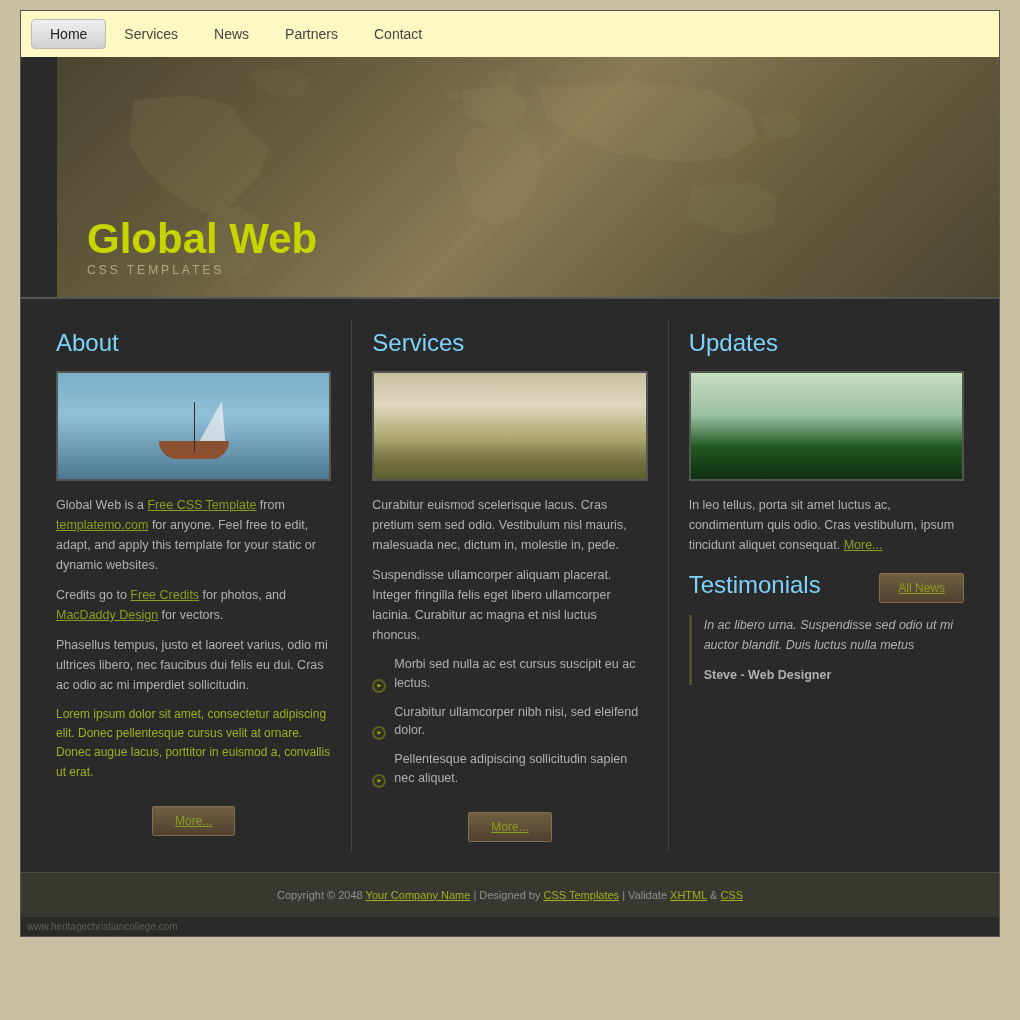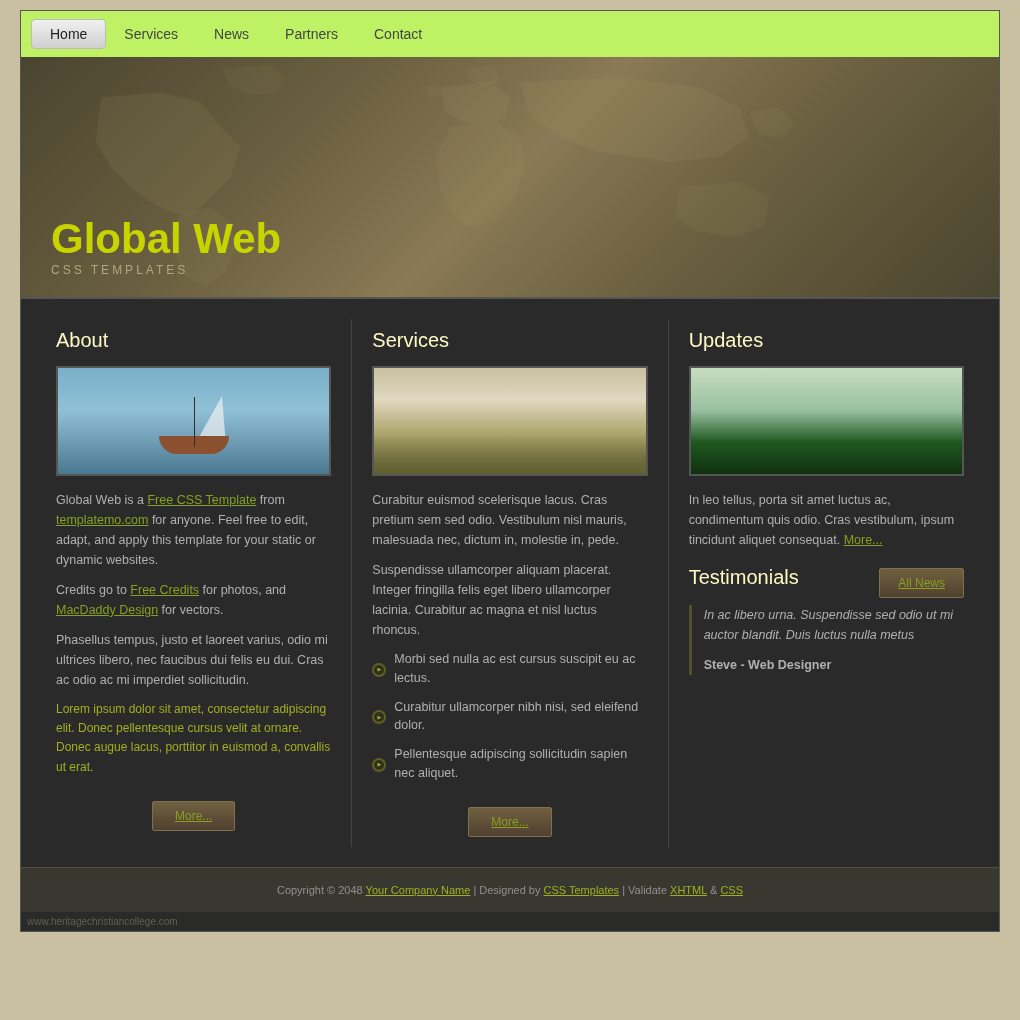--- a/index.html
+++ b/index.html
@@ -13,21 +13,21 @@
       padding: 10px 0;
     }
     #wrapper {
       width: 980px;
       background: #2a2a2a;
       border: 1px solid #555;
     }
 
     
     #nav {
-      background: #bef264;
+      background: #fef9c3;
       display: flex;
       align-items: center;
       height: 46px;
       padding: 0 10px;
     }
     .nav-item {
       padding: 6px 18px;
       color: #444;
       font-size: 14px;
       cursor: pointer;
@@ -43,20 +43,21 @@
 
     
     #hero {
       height: 240px;
       background: linear-gradient(135deg, #4a4530 0%, #6b6040 30%, #8a7a55 50%, #6b6040 70%, #4a4530 100%);
       position: relative;
       overflow: hidden;
       display: flex;
       align-items: flex-end;
       padding: 20px 30px;
+      margin-left: 36px;
     }
     #hero-map {
       position: absolute;
       top: 0; left: 0; right: 0; bottom: 0;
       opacity: 0.5;
     }
     #hero-title {
       position: relative;
       z-index: 2;
     }
@@ -88,22 +89,22 @@
 
     
     .col {
       padding: 10px 20px;
       flex: 1;
     }
     .col:not(:last-child) {
       border-right: 1px solid #444;
     }
     .col h2 {
-      font-size: 20px;
-      color: #fef9c3;
+      font-size: 24px;
+      color: #7dd3fc;
       font-family: Arial, sans-serif;
       font-weight: normal;
       margin-bottom: 14px;
     }
 
     
     .col-image {
       width: 100%;
       height: 110px;
       margin-bottom: 14px;
@@ -193,21 +194,21 @@
     .col .italic-text {
       color: #a0b020;
       font-size: 12px;
       line-height: 1.6;
     }
 
     
     .bullet-list { list-style: none; margin: 10px 0; }
     .bullet-list li {
       display: flex;
-      align-items: center;
+      align-items: flex-end;
       gap: 8px;
       margin-bottom: 10px;
       color: #b0b0b0;
       font-family: Arial, sans-serif;
       font-size: 12.5px;
       line-height: 1.5;
     }
     .bullet-icon {
       width: 14px;
       height: 14px;

